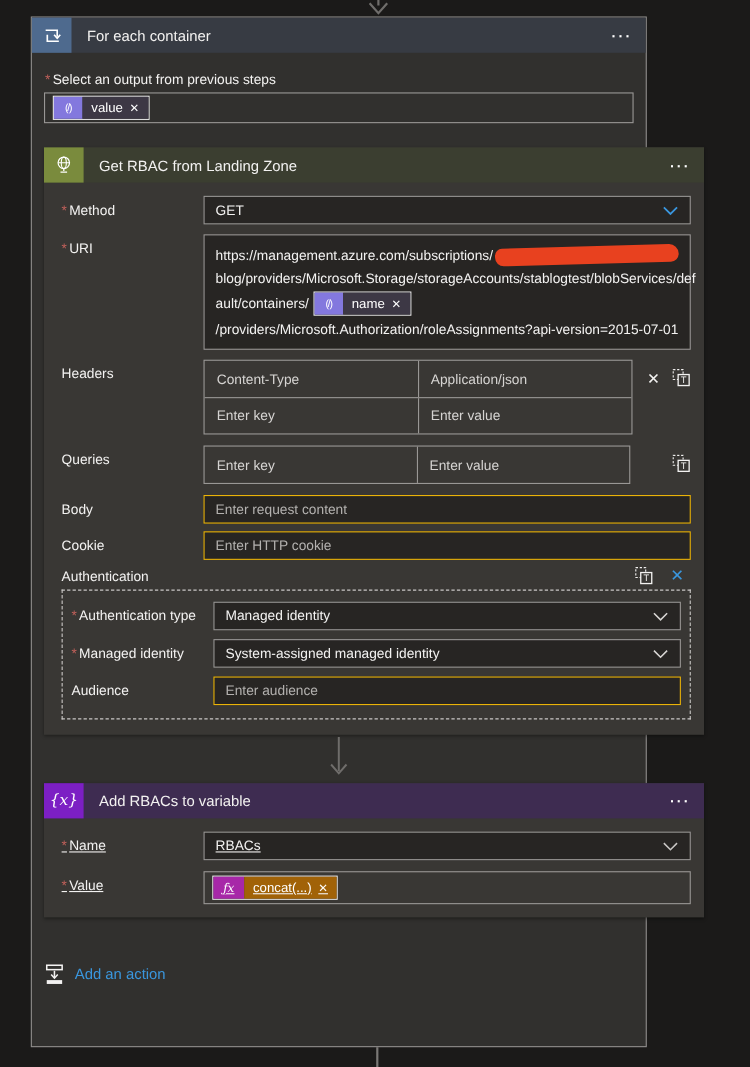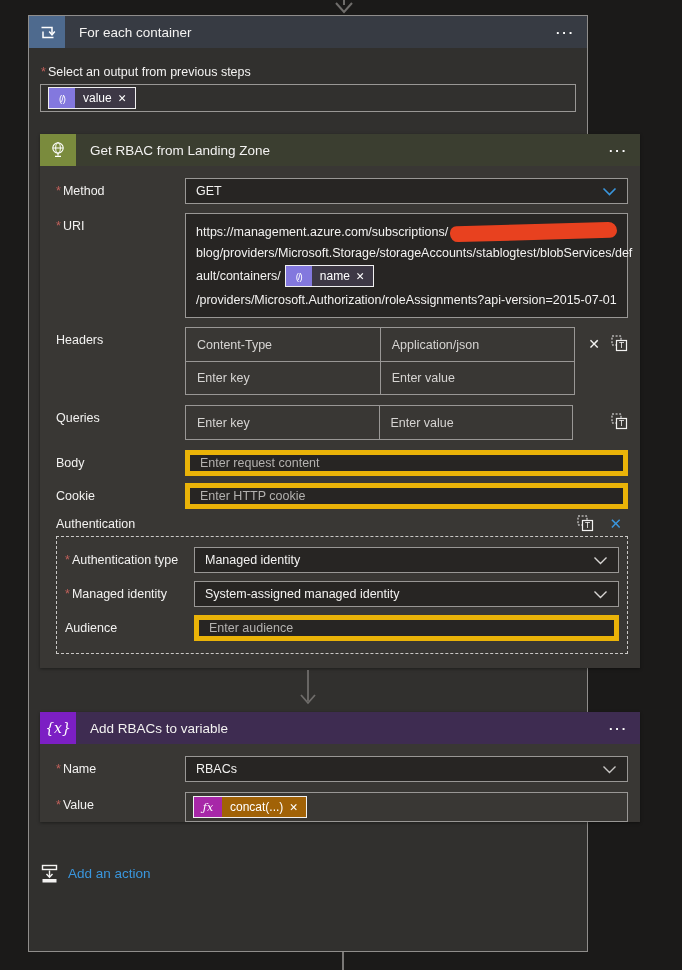--- a/index.html
+++ b/index.html
@@ -55,21 +55,21 @@
   .frow-label { width:129px; flex:0 0 129px; padding-top:6px; font-size:12.5px; color:#f3f2f1; }
   .frow-field { flex:1; min-width:0; }
 
   .dd {
     height:26px; border:1px solid #999795; background:#272523; display:flex; align-items:center;
     padding:0 10px; font-size:12.5px; color:#f3f2f1; cursor:pointer;
   }
   .dd .chev { margin-left:auto; }
 
   .plain-input {
-    height:26px; border:5px solid #eab308; background:#272523; display:flex; align-items:center;
+    height:26px; border:1px solid #eab308; background:#272523; display:flex; align-items:center;
     padding:0 10px; font-size:12.5px;
   }
   .placeholder { color:#b3b1af; }
 
   
   .uri-box { border:1px solid #999795; background:#272523; padding:7px 10px; font-size:12.5px; }
   .uri-line { display:flex; align-items:center; min-height:21px; white-space:nowrap; }
   .uri-line.tok-line { min-height:26px; }
   .redact { display:inline-block; height:16px; background:#e8411f; }
   .redact-1 { width:168px; margin-left:2px; border-radius:9px 12px 10px 11px; transform:rotate(-1.6deg); }
@@ -335,21 +335,21 @@
           <path d="M5 27 L12 35 L19 27" stroke="#6f6d6b" stroke-width="1.8" fill="none"></path>
         </svg>
       </div>
 
       <div class="action-card var-card">
         <div class="card-header var-header">
           <div class="icon-box var-icon-box">{x}</div>
           <span class="hdr-title">Add RBACs to variable</span>
           <span class="menu-dots">···</span>
         </div>
-        <div class="card-body" style="padding-bottom:0;">
+        <div class="card-body" style="padding-bottom:12px;text-decoration:underline;">
           <div class="frow" style="margin-bottom:10px;">
             <div class="frow-label">
               <span class="req">*</span><span>Name</span>
             </div>
             <div class="frow-field">
               <div class="dd">
                 <span>RBACs</span>
                 <svg class="chev" width="15" height="9" viewBox="0 0 15 9">
                     <path d="M1.5 1.5 L7.5 7.5 L13.5 1.5" stroke="#c8c6c4" stroke-width="1.4" fill="none"></path>
                   </svg>

